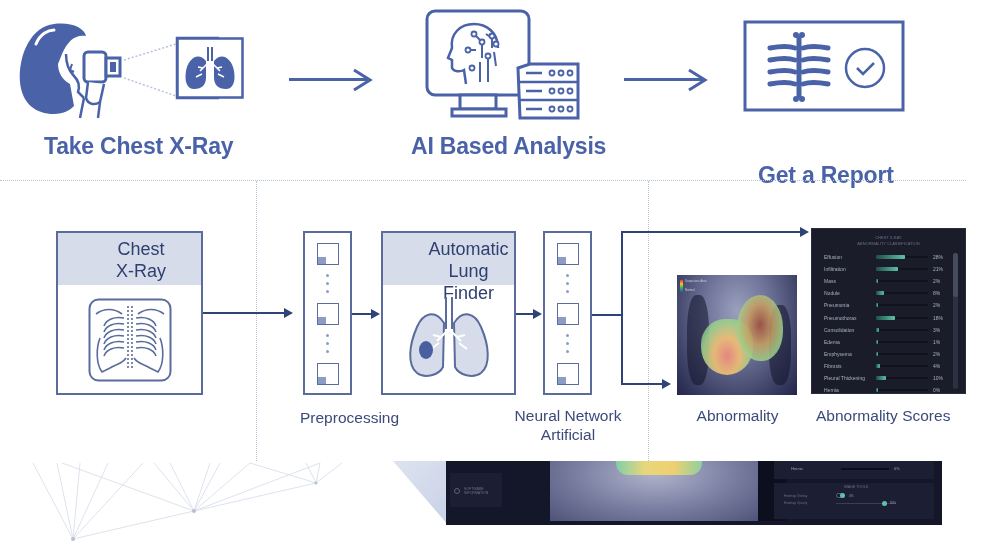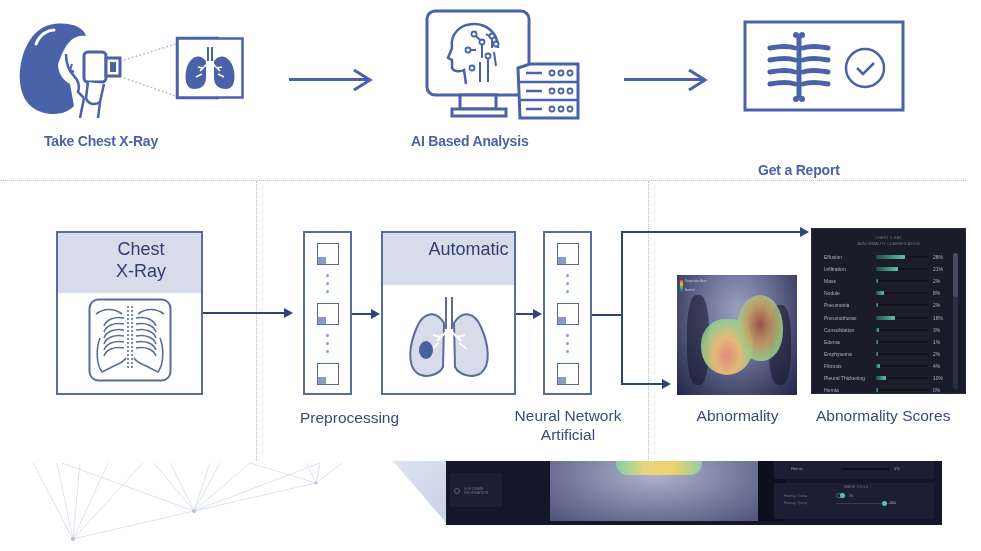--- a/index.html
+++ b/index.html
@@ -1,19 +1,19 @@
 <!DOCTYPE html>
 <html><head>
 <meta charset="utf-8">
 <style>
   * { box-sizing: border-box; margin: 0; padding: 0; }
   html, body { width: 981px; height: 551px; background: #ffffff; overflow: hidden; }
   body { position: relative; font-family: "Liberation Sans", sans-serif; color: #3b4a7a; }
   .abs { position: absolute; }
-  .step-label { position: absolute; font-size: 14px; font-weight: bold; color: #4a62a8; text-align: center; white-space: nowrap; letter-spacing: -0.2px; }
+  .step-label { position: absolute; font-size: 23px; font-weight: bold; color: #4a62a8; text-align: center; white-space: nowrap; letter-spacing: -0.2px; }
   .dotted-h { position: absolute; height: 0; border-top: 1.5px dotted #b6c2d8; }
   .dotted-v { position: absolute; width: 0; border-left: 1.5px dotted #b6c2d8; }
   .box { position: absolute; border: 2px solid #5a6c9c; background: #ffffff; }
   .box-head { background: #d7dcea; color: #2f3f6f; font-size: 18px; text-align: center; line-height: 22px; padding-top: 5px; }
   .caption { position: absolute; font-size: 15.5px; color: #3b4a7a; text-align: center; line-height: 19px; white-space: nowrap; }
   .conn { position: absolute; background: #2f4377; }
   .arrowhead { position: absolute; width: 0; height: 0; border-top: 5px solid transparent; border-bottom: 5px solid transparent; border-left: 9px solid #2f4377; }
   .stack { position: absolute; border: 2px solid #5a6c9c; background: #fff; }
   .sq { position: absolute; left: 12px; width: 22px; height: 22px; border: 1.5px solid #5a6c9c; background: #fff; }
   .sq::after { content: ""; position: absolute; left: 0; bottom: 0; width: 8px; height: 7px; background: #8e9bc6; }
@@ -129,21 +129,21 @@
     <path d="M114 48 L120 54 L131 43" stroke="#4a62a8" stroke-width="2.5" fill="none"></path>
   </svg>
   <div class="step-label" style="left:758px;top:133px;margin-top:29px;">Get a Report</div>
 </div>
 
 <div class="dotted-h" style="left:0;top:180px;width:966px;"></div>
 <div class="dotted-v" style="left:256px;top:181px;height:280px;"></div>
 <div class="dotted-v" style="left:648px;top:181px;height:280px;"></div>
 
 <div class="box" style="left:56px;top:231px;width:147px;height:164px;">
-  <div class="box-head" style="height:60px;padding-left:23px;">
+  <div class="box-head" style="height:52px;padding-left:23px;">
     <div>Chest</div>
     <div>X-Ray</div>
   </div>
   <svg class="abs" style="left:30px;top:65px;width:84px;height:84px;" viewBox="0 0 84 84">
     <rect x="1.5" y="1.5" width="81" height="81" rx="9" fill="#fff" stroke="#5a6c9c" stroke-width="2"></rect>
     <g stroke="#5a6c9c" stroke-width="1.6" fill="none">
       <path d="M8 16 C16 10 26 10 34 16"></path>
         <path d="M76 16 C68 10 58 10 50 16"></path>
       <path d="M40 8 L40 72" stroke-dasharray="2 2"></path>
         <path d="M44 8 L44 72" stroke-dasharray="2 2"></path>
@@ -184,20 +184,21 @@
   <div class="sq" style="top:130px;"></div>
 </div>
 <div class="caption" style="left:300px;top:408px;">Preprocessing</div>
 
 <div class="conn" style="left:352px;top:313px;width:20px;height:2px;"></div>
 <div class="arrowhead" style="left:371px;top:309px;"></div>
 
 <div class="box" style="left:381px;top:231px;width:135px;height:164px;">
   <div class="box-head" style="height:52px;padding-left:40px;">
     <div>Automatic</div>
+    <div>Lung Finder</div>
   </div>
   <svg class="abs" style="left:22px;top:60px;width:88px;height:90px;" viewBox="0 0 88 90">
     <path d="M41 4 L41 36 M47 4 L47 36" stroke="#5a6c9c" stroke-width="2"></path>
     <path d="M39 30 C30 16 18 20 12 34 C4 52 2 72 12 80 C20 86 34 82 38 74 Z" fill="#d7dcea" stroke="#5a6c9c" stroke-width="2"></path>
     <path d="M49 30 C58 16 70 20 76 34 C84 52 86 72 76 80 C68 86 54 82 50 74 Z" fill="#d7dcea" stroke="#5a6c9c" stroke-width="2"></path>
     <path d="M44 36 L32 48 M36 44 L28 42 M34 50 L26 56 M44 36 L56 48 M52 44 L60 42 M54 50 L62 56" stroke="#fff" stroke-width="2" fill="none"></path>
     <ellipse cx="21" cy="57" rx="7" ry="9" fill="#4a5fa0"></ellipse>
   </svg>
 </div>
 

